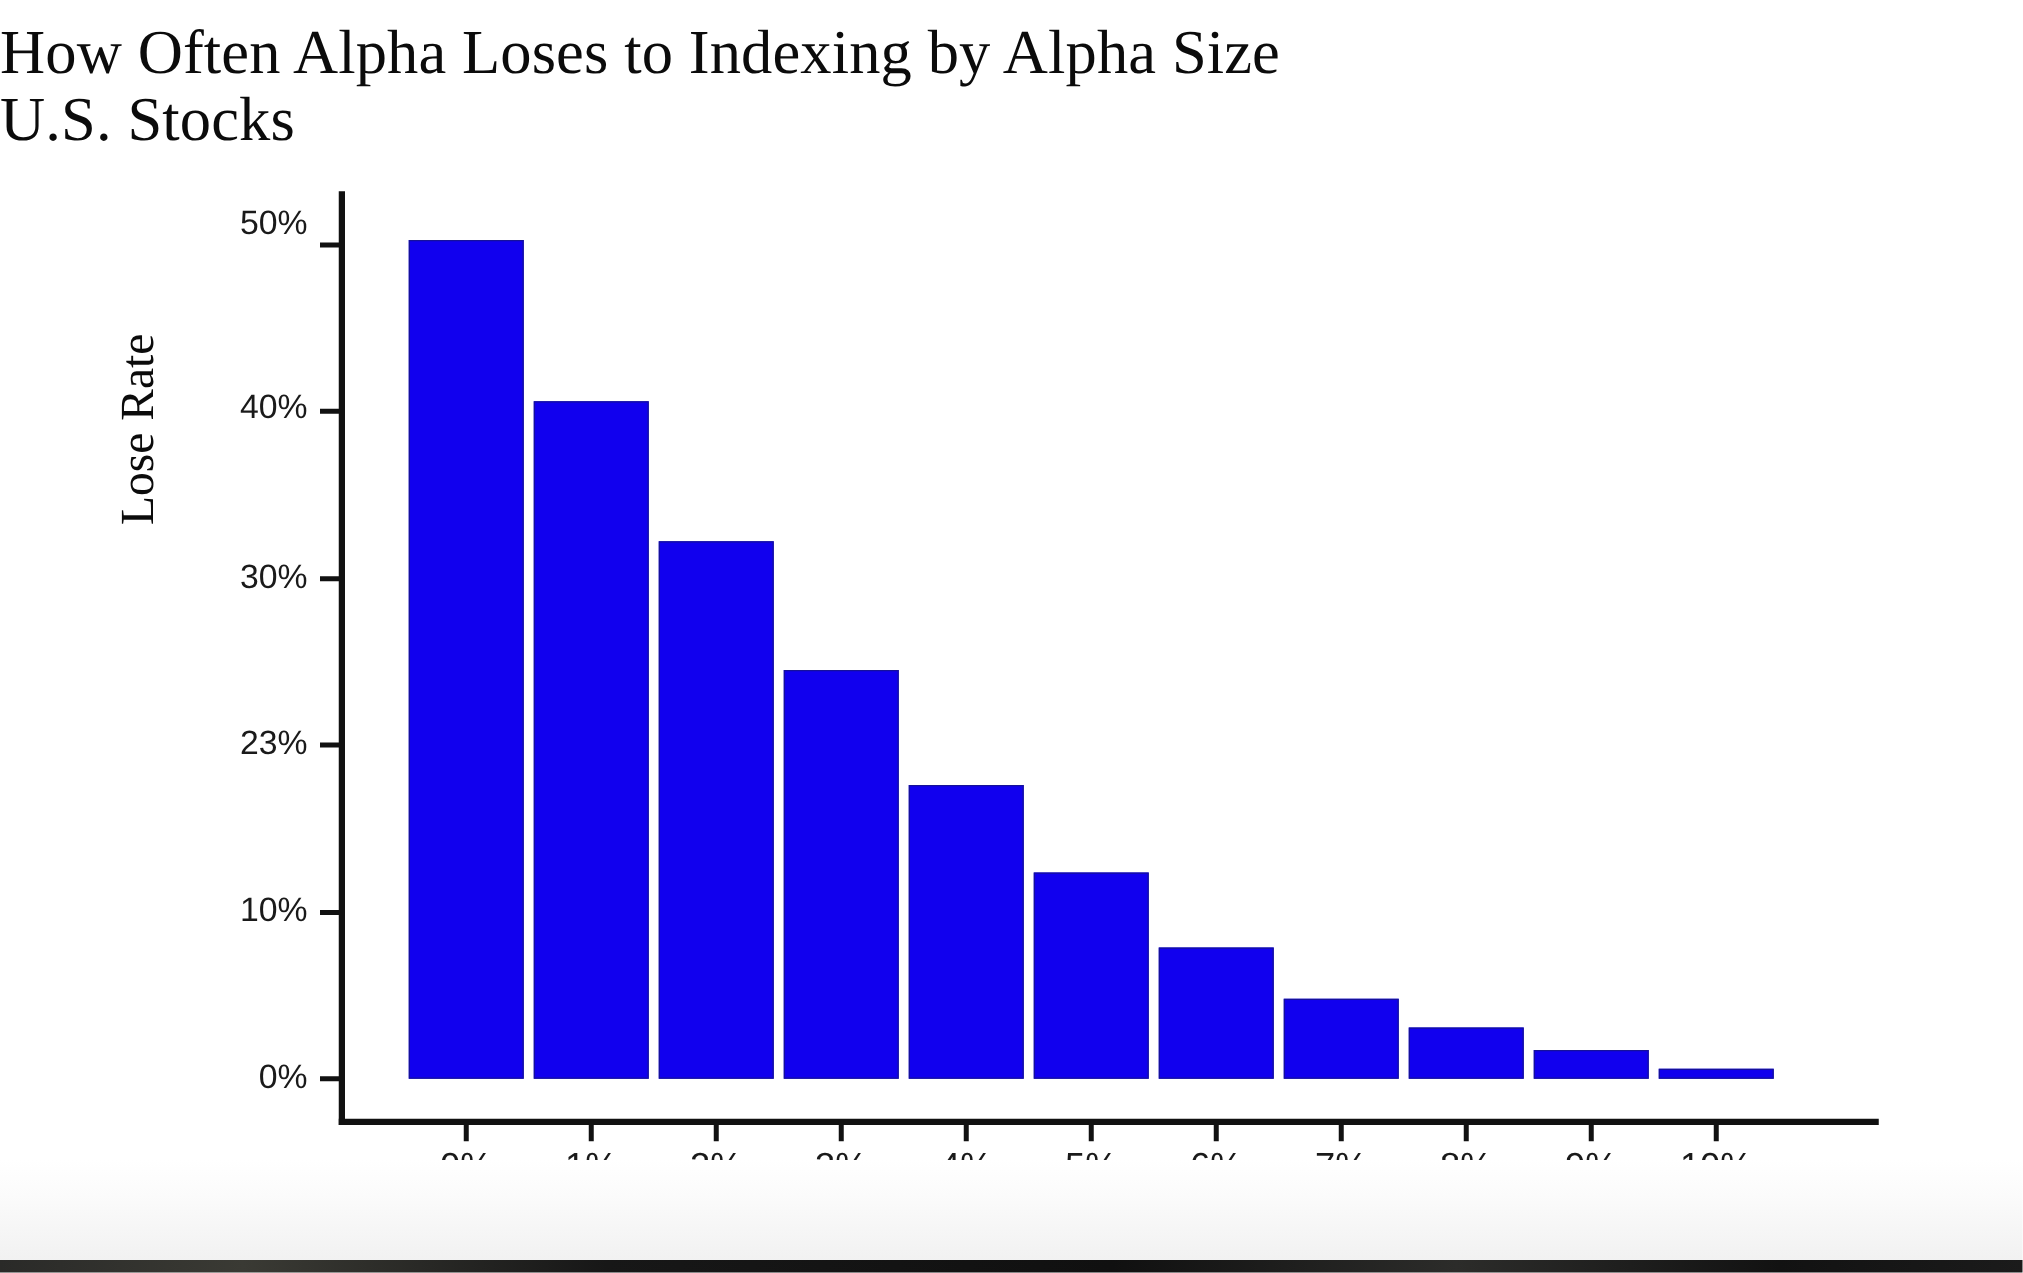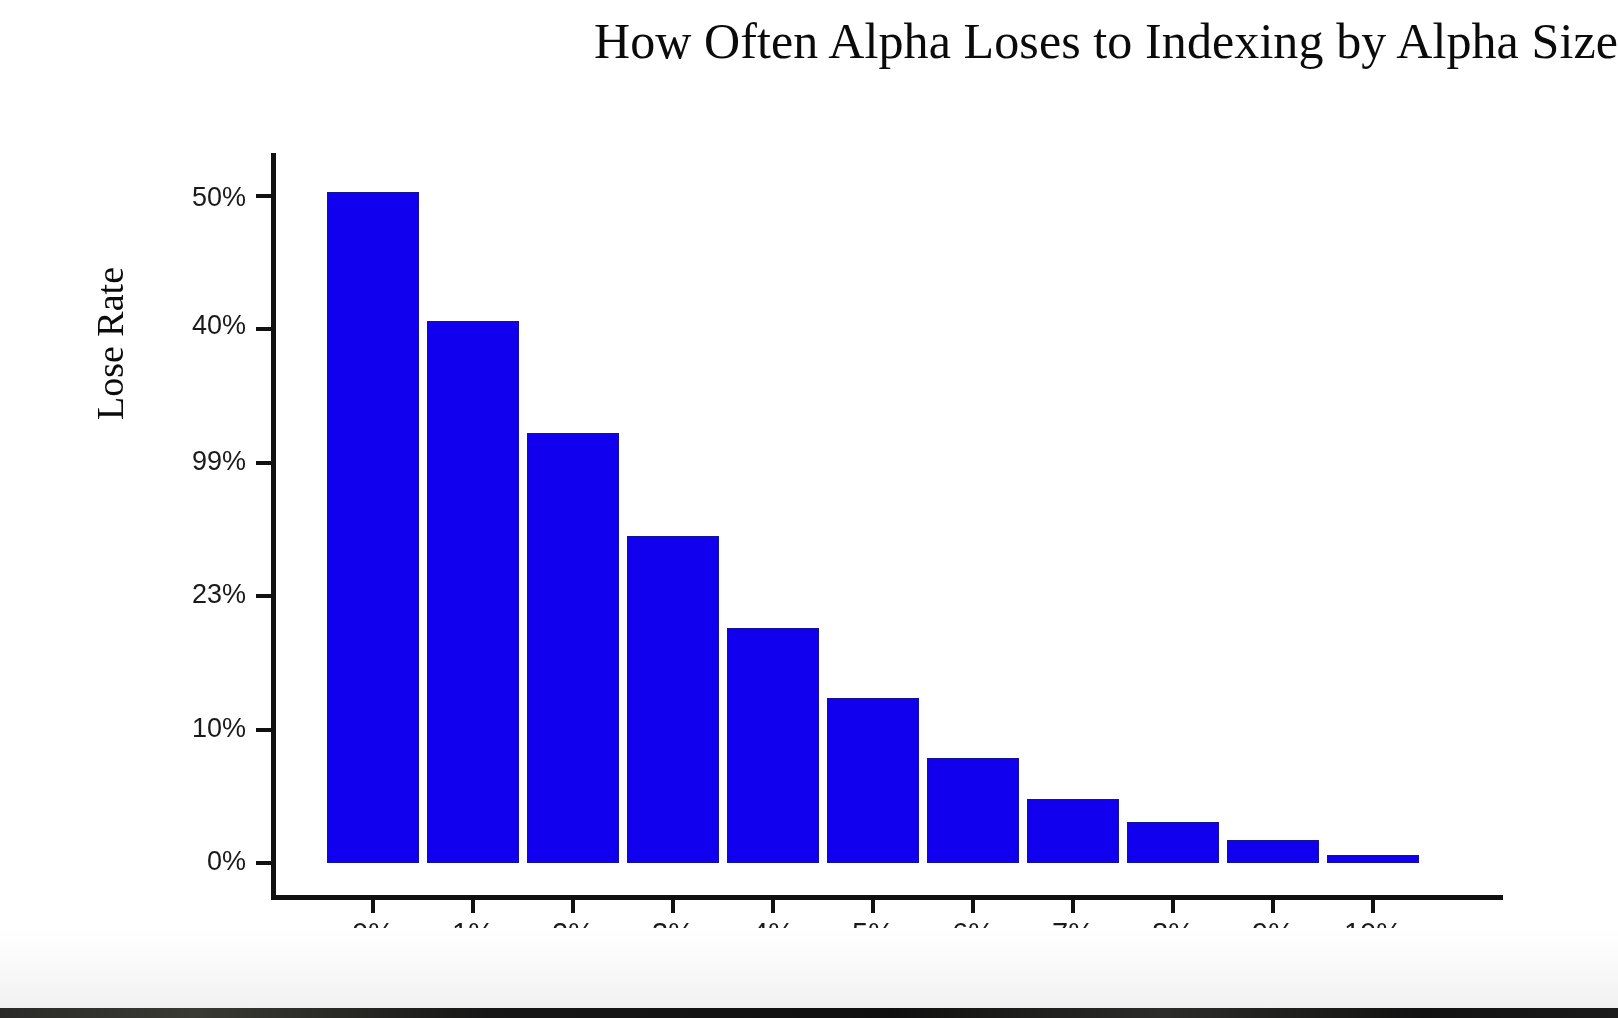--- a/index.html
+++ b/index.html
@@ -23,21 +23,21 @@
     height: 1018px;
     background: #ffffff;
   }
 
   
   #title-block {
     position: absolute;
     left: 0;
     top: 14px;
     width: 1618px;
-    text-align: right;
+    text-align: left;
     line-height: 1.08;
   }
   .title-line {
     font-family: "Liberation Serif", serif;
     font-size: 50px;
     font-weight: 400;
     color: #0b0b0b;
     letter-spacing: 0.1px;
     white-space: nowrap;
   }
@@ -155,38 +155,39 @@
                                 #101010 55%, #2c2c2a 72%, #121212 88%, #1b1b1b 100%);
   }
 </style>
 </head>
 <body>
 
 <div id="figure">
 
   <div id="title-block">
     <div class="title-line">How Often Alpha Loses to Indexing by Alpha Size</div>
+    <div class="title-line">U.S. Stocks</div>
   </div>
 
   <div id="plot">
     <div id="y-axis-line"></div>
     <div id="x-axis-line"></div>
     <div id="ticks-y">
         <div class="y-tick" style="top: 861px;"></div>
         <div class="y-tick-label" style="top: 863px;">0%</div>
         <div class="y-tick" style="top: 727.6px;"></div>
         <div class="y-tick-label" style="top: 729.6px;">10%</div>
         <div class="y-tick" style="top: 594.2px;"></div>
         <div class="y-tick-label" style="top: 596.2px;">23%</div>
         <div class="y-tick" style="top: 460.8px;"></div>
-        <div class="y-tick-label" style="top: 462.8px;">99%</div>
+        <div class="y-tick-label" style="top: 462.8px;">30%</div>
         <div class="y-tick" style="top: 327.4px;"></div>
         <div class="y-tick-label" style="top: 327px;">40%</div>
         <div class="y-tick" style="top: 194px;"></div>
-        <div class="y-tick-label" style="top: 199px;">50%</div>
+        <div class="y-tick-label" style="top: 180px;">50%</div>
       </div>
     <div id="ticks-x">
         <div class="x-tick" style="left: 371px;"></div>
         <div class="x-tick-label" style="left: 373px;">0%</div>
         <div class="x-tick" style="left: 471px;"></div>
         <div class="x-tick-label" style="left: 473px;">1%</div>
         <div class="x-tick" style="left: 571px;"></div>
         <div class="x-tick-label" style="left: 573px;">2%</div>
         <div class="x-tick" style="left: 671px;"></div>
         <div class="x-tick-label" style="left: 673px;">3%</div>

